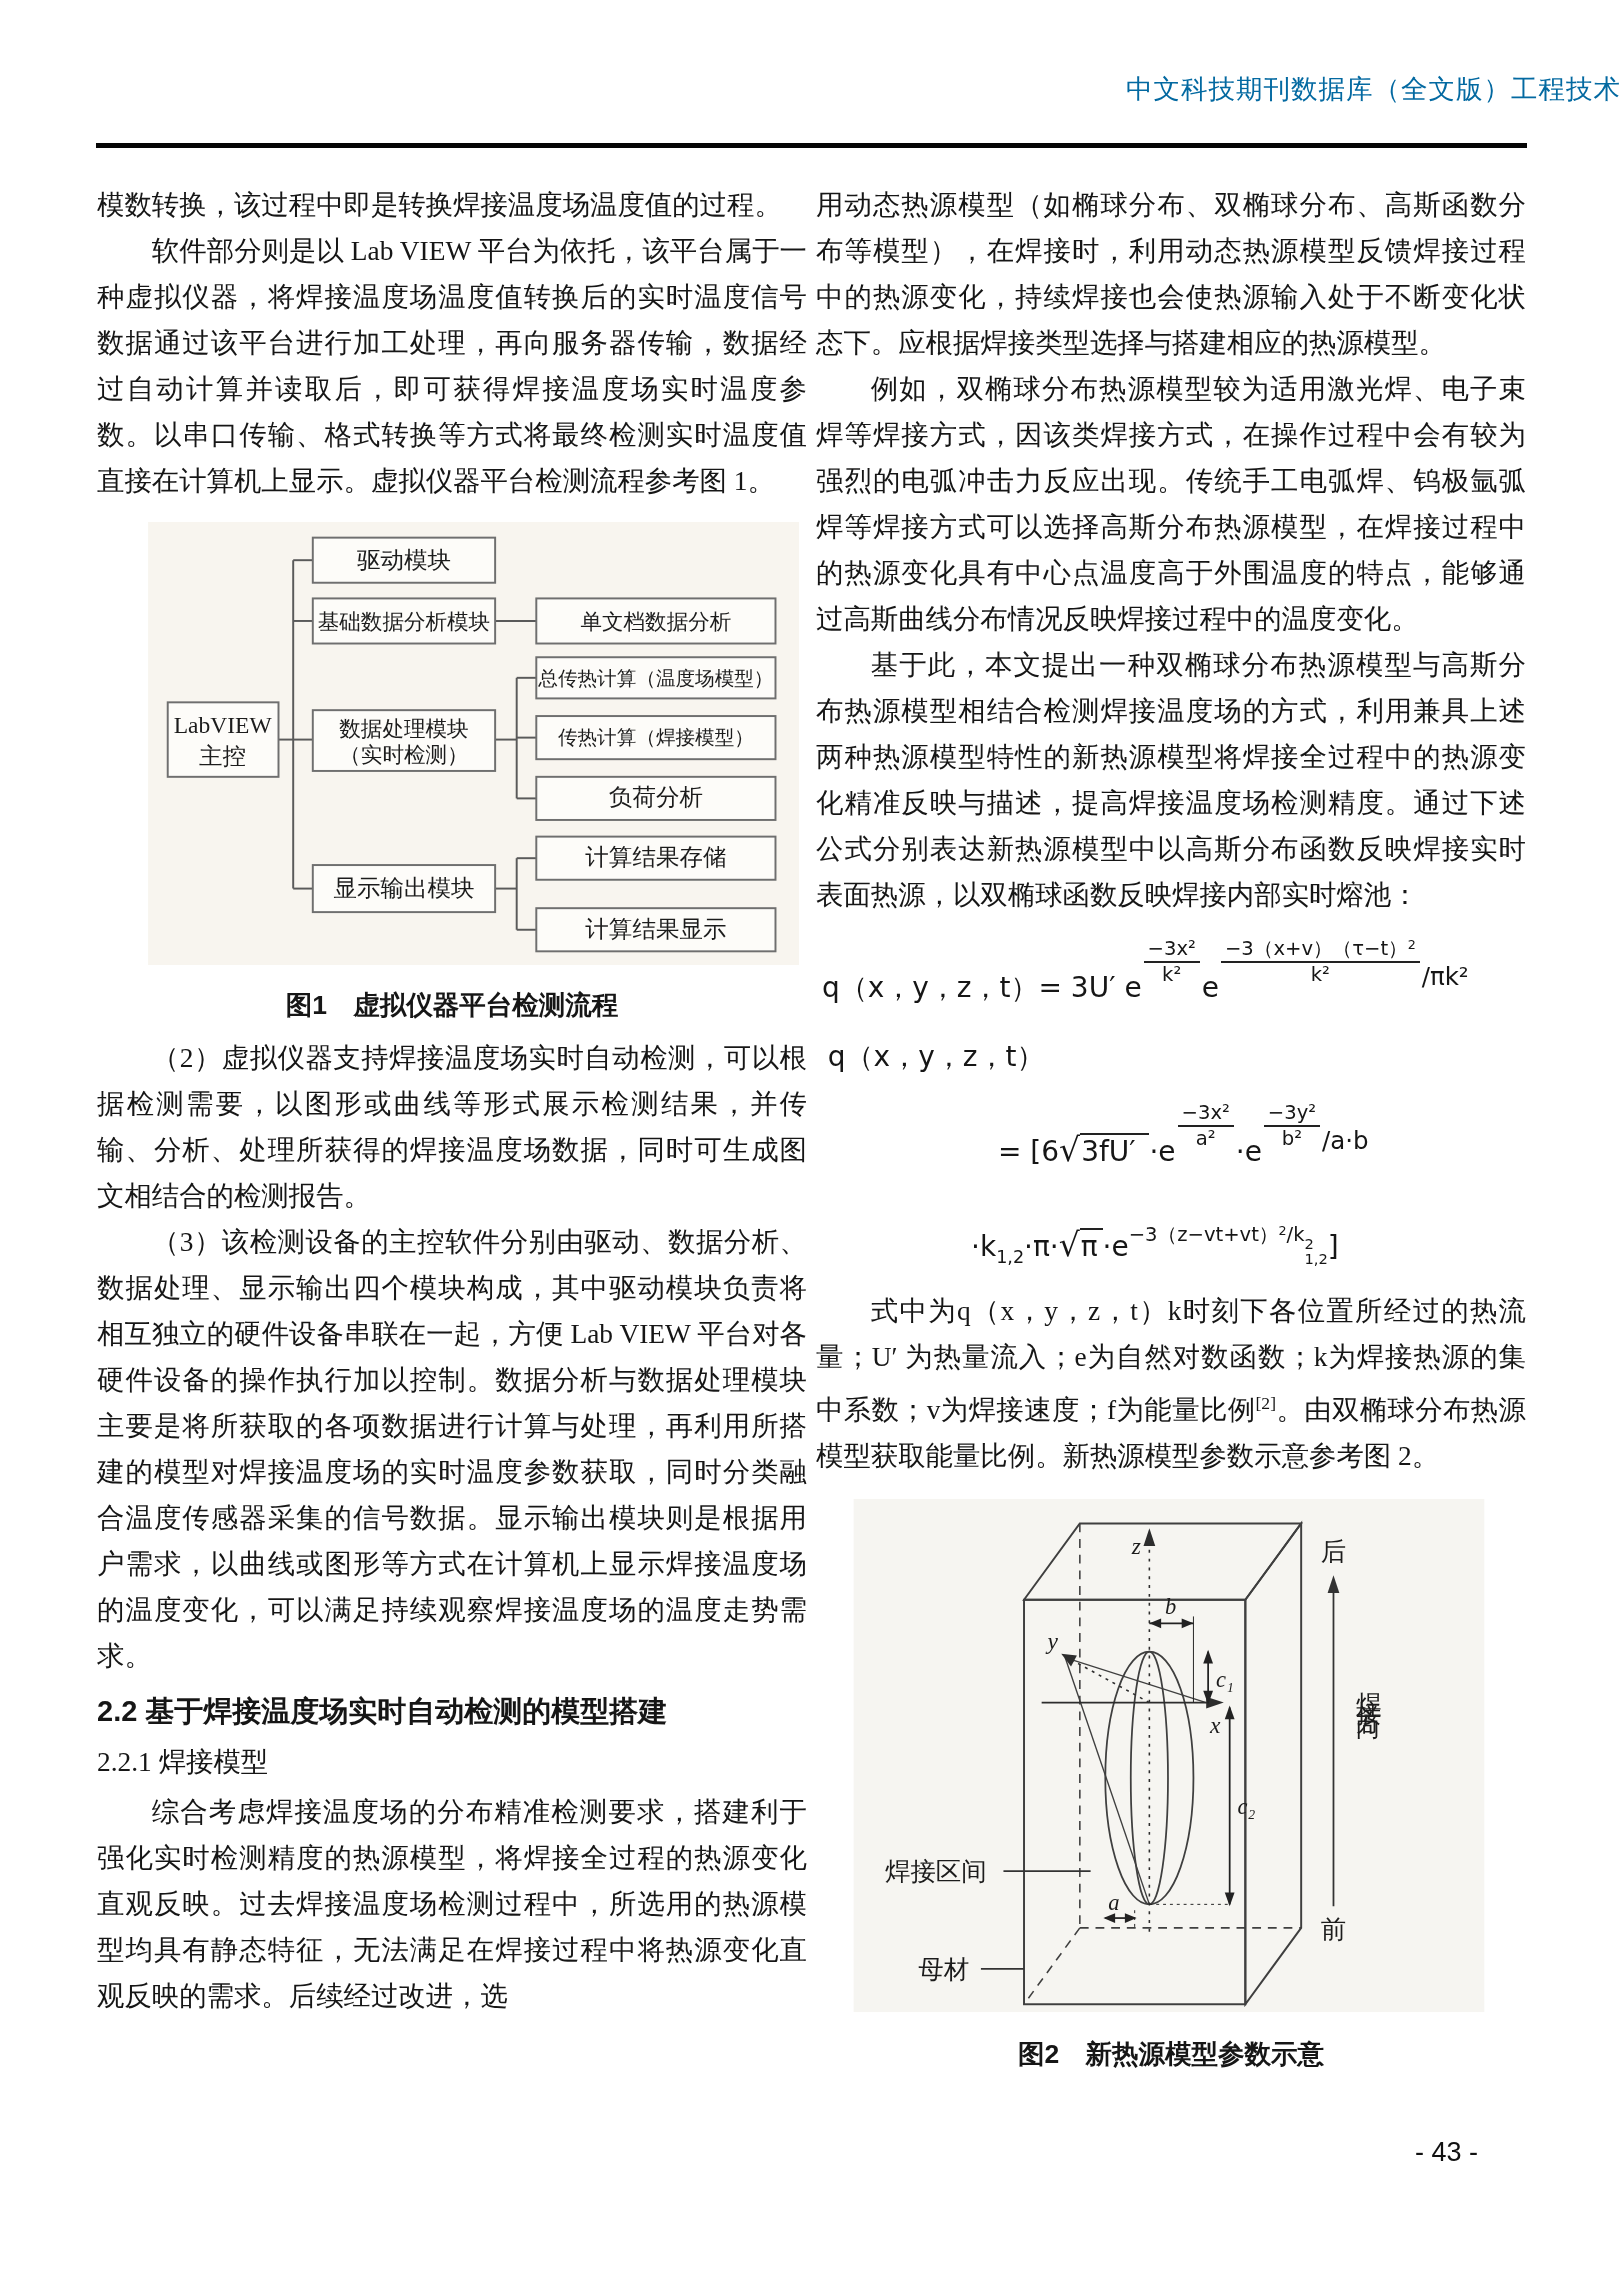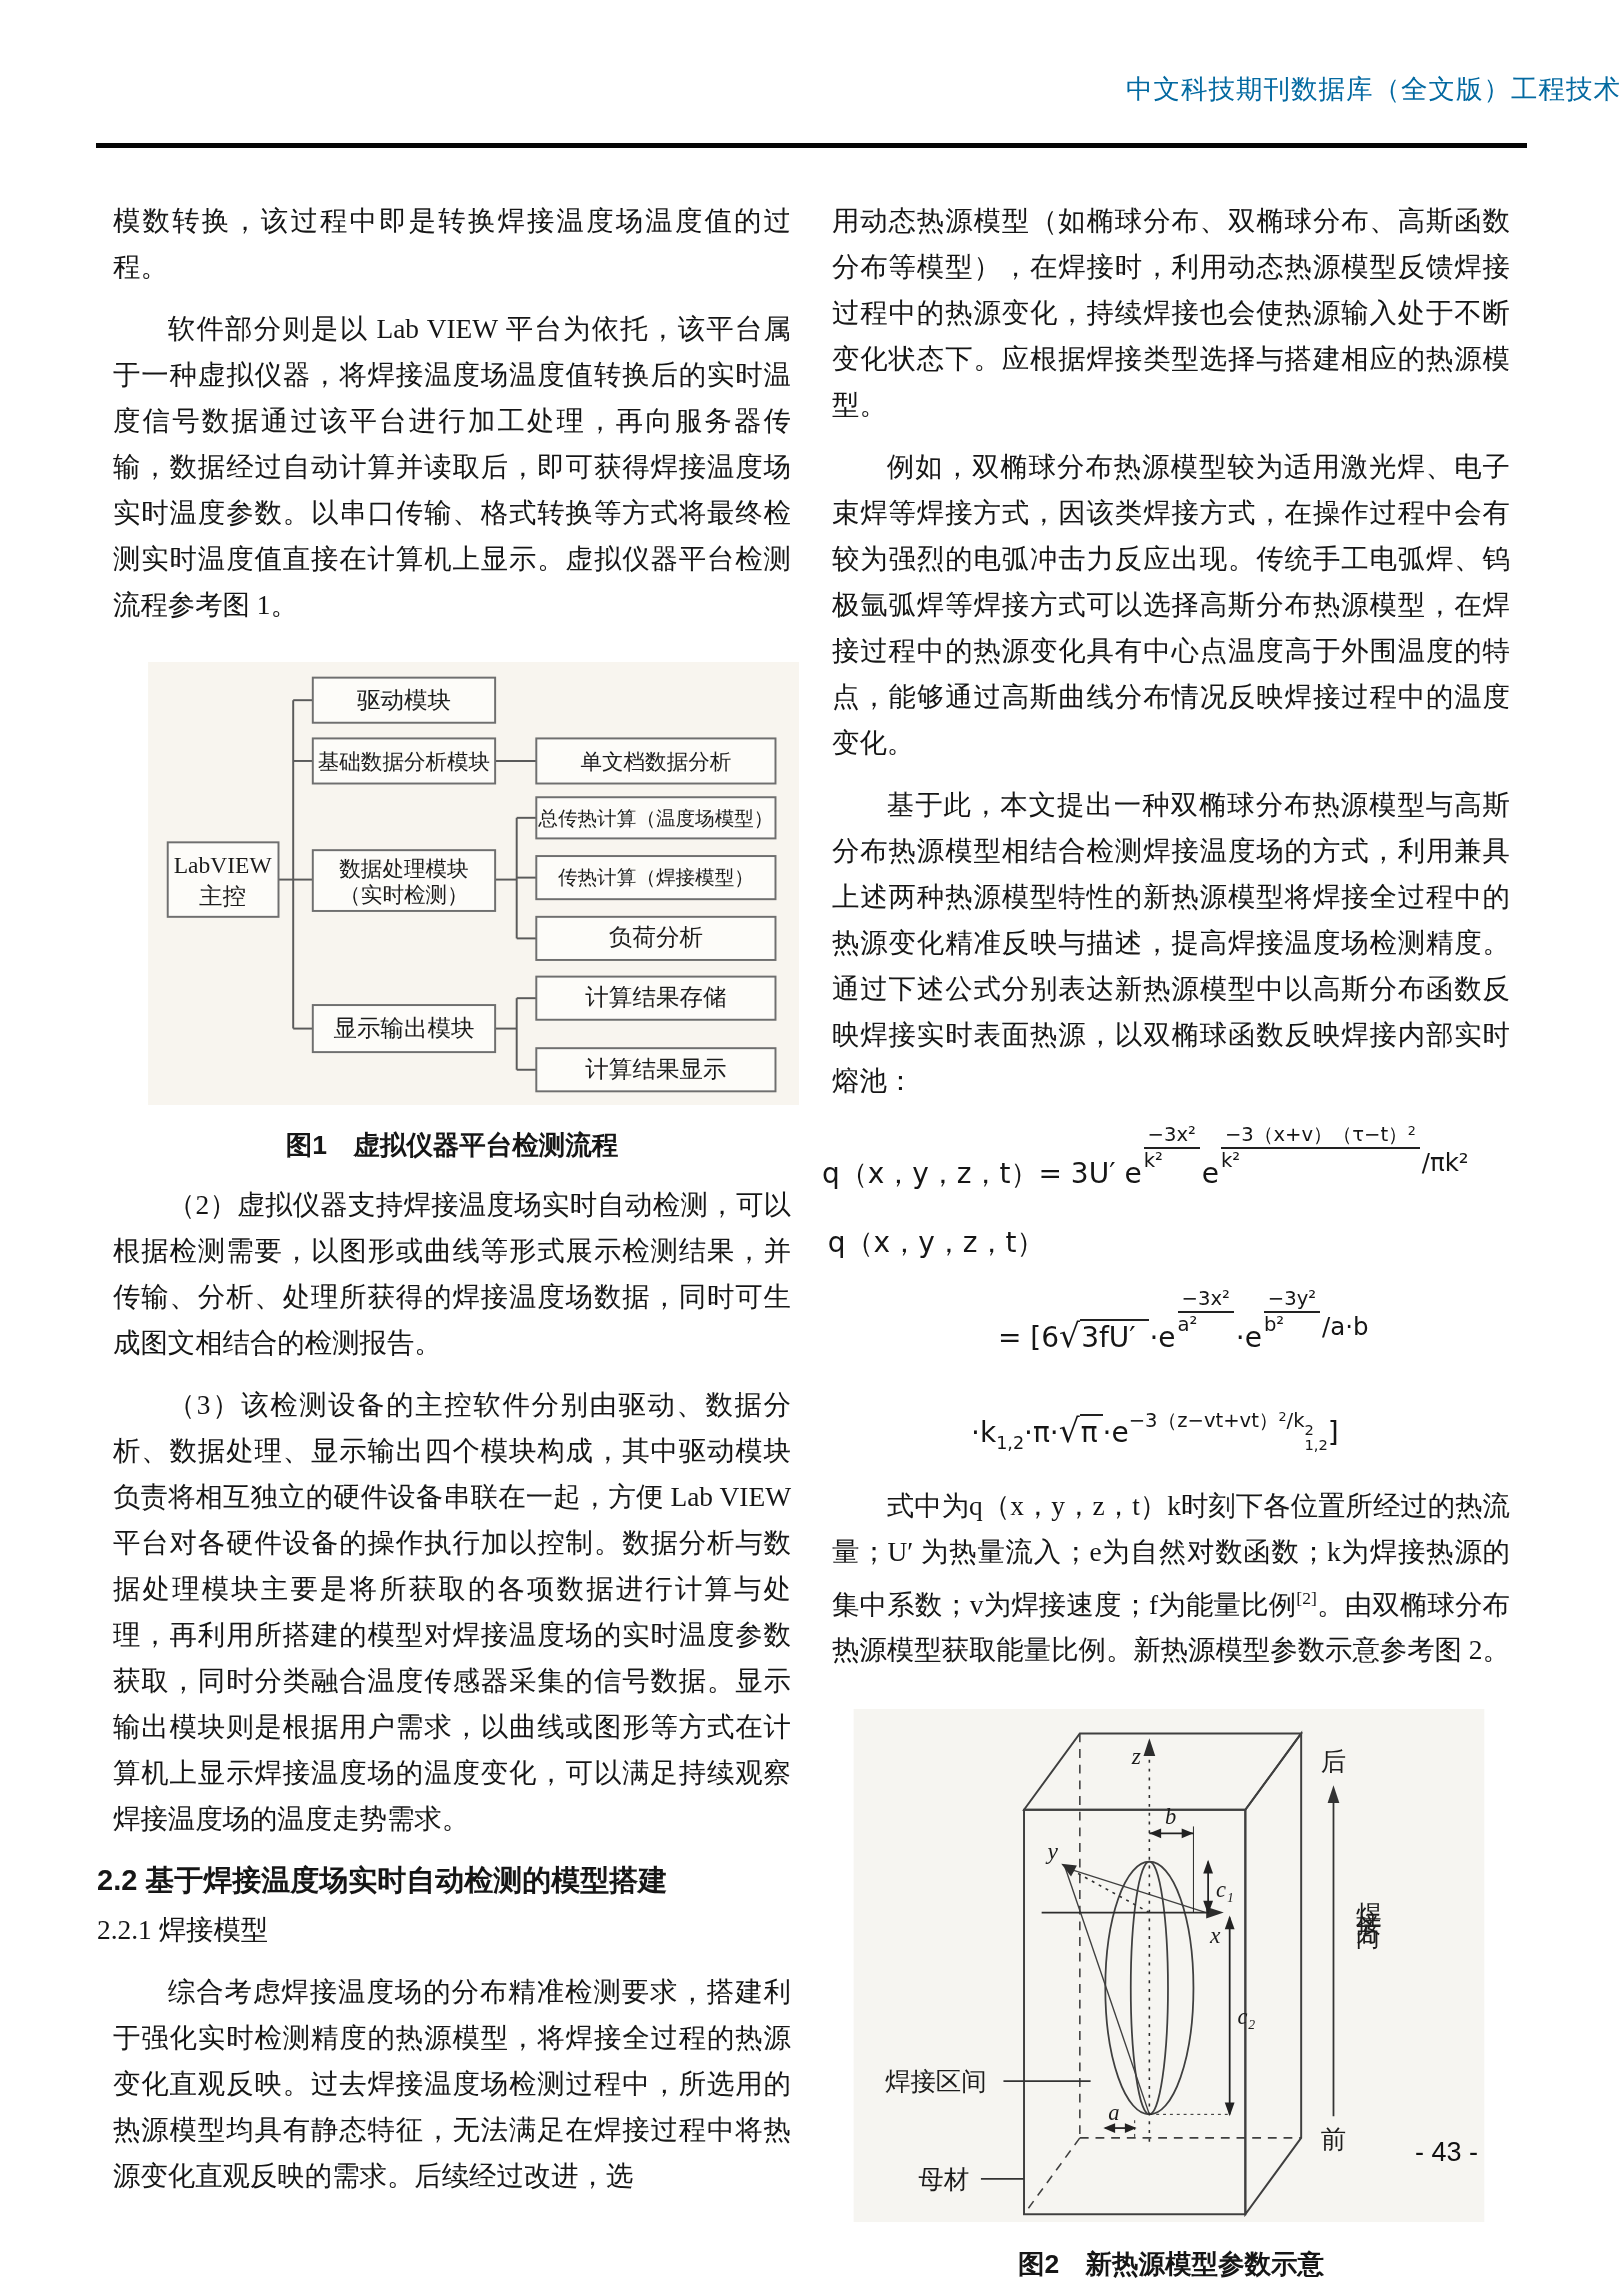--- a/index.html
+++ b/index.html
@@ -12,41 +12,41 @@
     position:absolute; top:71px; left:0; width:100%;
     text-align:right; font-size:26.5px; letter-spacing:1px; color:#0369a1;
   }
   .header-rule { position:absolute; top:143px; left:96px; width:1431px; height:4.9px; background:#050505; }
   .col {
     position:absolute; top:182px; width:710px;
     font-size:27.4px; line-height:46px; text-align:justify;
   }
   .col-left  { left:97px; }
   .col-right { left:816px; }
-  .col p { margin:16px; }
+  .col p { margin:0; }
   .indent { text-indent:2em; }
   .fig { margin:15.7px 0 0 0; }
   .fig-caption {
     text-align:center; font-family:"Liberation Sans","DejaVu Sans",sans-serif;
     font-weight:bold; font-size:26.5px; line-height:41px; margin:3.9px 0 9.8px 0;
   }
   .sec-h2 {
     font-family:"Liberation Sans","DejaVu Sans",sans-serif; font-weight:bold;
     font-size:29px; line-height:45px; margin:9.8px 0 5.9px 0;
   }
   .sec-h3 { font-size:27.4px; font-weight:normal; line-height:45px; margin:2px 0 4px 0; }
   sup.ref { font-size:17.6px; vertical-align:9.8px; }
 
   
   .formula { font-family:"DejaVu Sans","Liberation Sans",sans-serif; white-space:nowrap; }
   .f1   { margin:19.6px 0 7.8px 5.9px;  font-size:28px; }
   .f2l1 { margin:23.5px 0 0 11.8px;   font-size:28px; }
   .f2l2 { margin:21.6px 0 0 182px;  font-size:28px; }
   .f2l3 { margin:33px 0 7.8px 155px;font-size:28px; }
-  .efrac { display:inline-block; vertical-align:15.7px; text-align:left; font-size:19.6px; line-height:1.15; margin:0 2px; }
+  .efrac { display:inline-block; vertical-align:15.7px; text-align:center; font-size:19.6px; line-height:1.15; margin:0 2px; }
   .efrac .num { display:block; border-bottom:2px solid #222; padding:0 3.9px 1px 3.9px; }
   .efrac .den { display:block; padding-top:1px; }
   .efrac sup { font-size:12.7px; vertical-align:5.9px; }
   .raised { font-size:24.5px; vertical-align:11.8px; }
   .radical { font-size:33px; }
   .sqrt-c { border-top:2.5px solid #222; padding:0 4.9px 0 1px; }
   .exp { font-size:19.6px; vertical-align:14.7px; }
   .exp sup { font-size:12.7px; vertical-align:5.9px; }
   .stack { display:inline-flex; flex-direction:column; vertical-align:-7.8px; font-size:14.7px; line-height:1.05; text-align:left; }
   .fsub { font-size:17.6px; vertical-align:-7.8px; }

